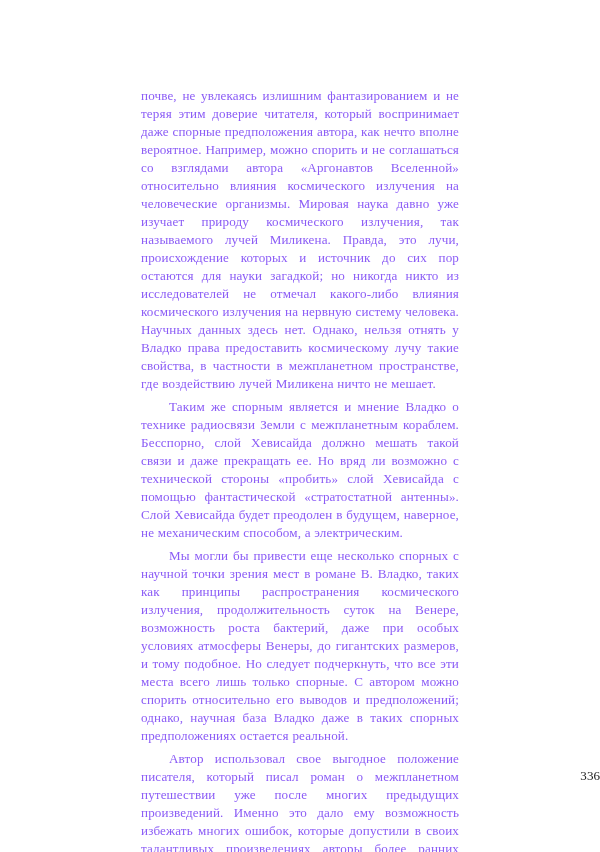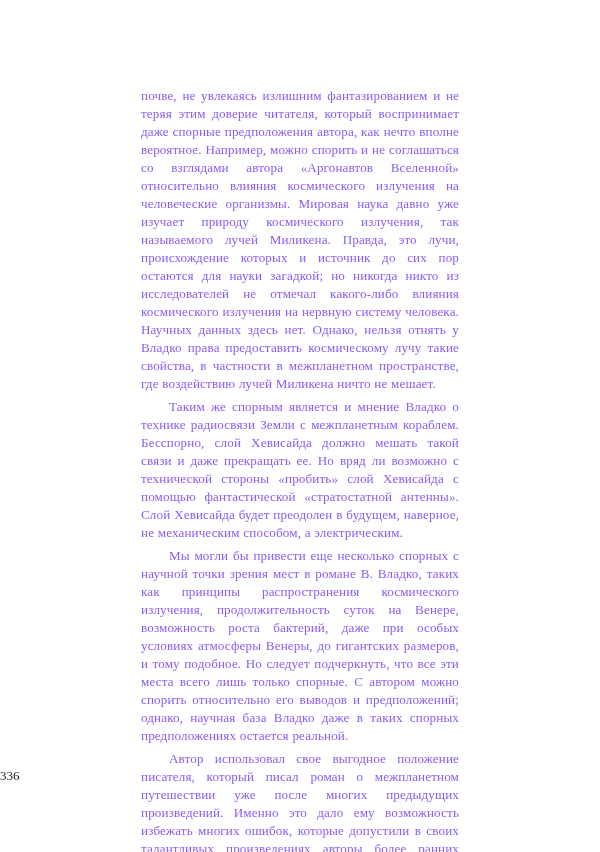--- a/index.html
+++ b/index.html
@@ -46,21 +46,21 @@
   }
   .para + .para {
     margin-top: 0;
     font-family: Liberation Serif, serif;
   }
   .folio {
     position: absolute;
     left: 0;
     top: 768px;
     width: 600px;
-    text-align: left;
+    text-align: right;
     font-size: 13.1px;
     line-height: 16px;
     color: #171717;
     font-family: "Liberation Serif", "DejaVu Serif", serif;
   }
   .paper-tone {
     position: absolute;
     inset: 0;
     pointer-events: none;
     background: #ffffff;

